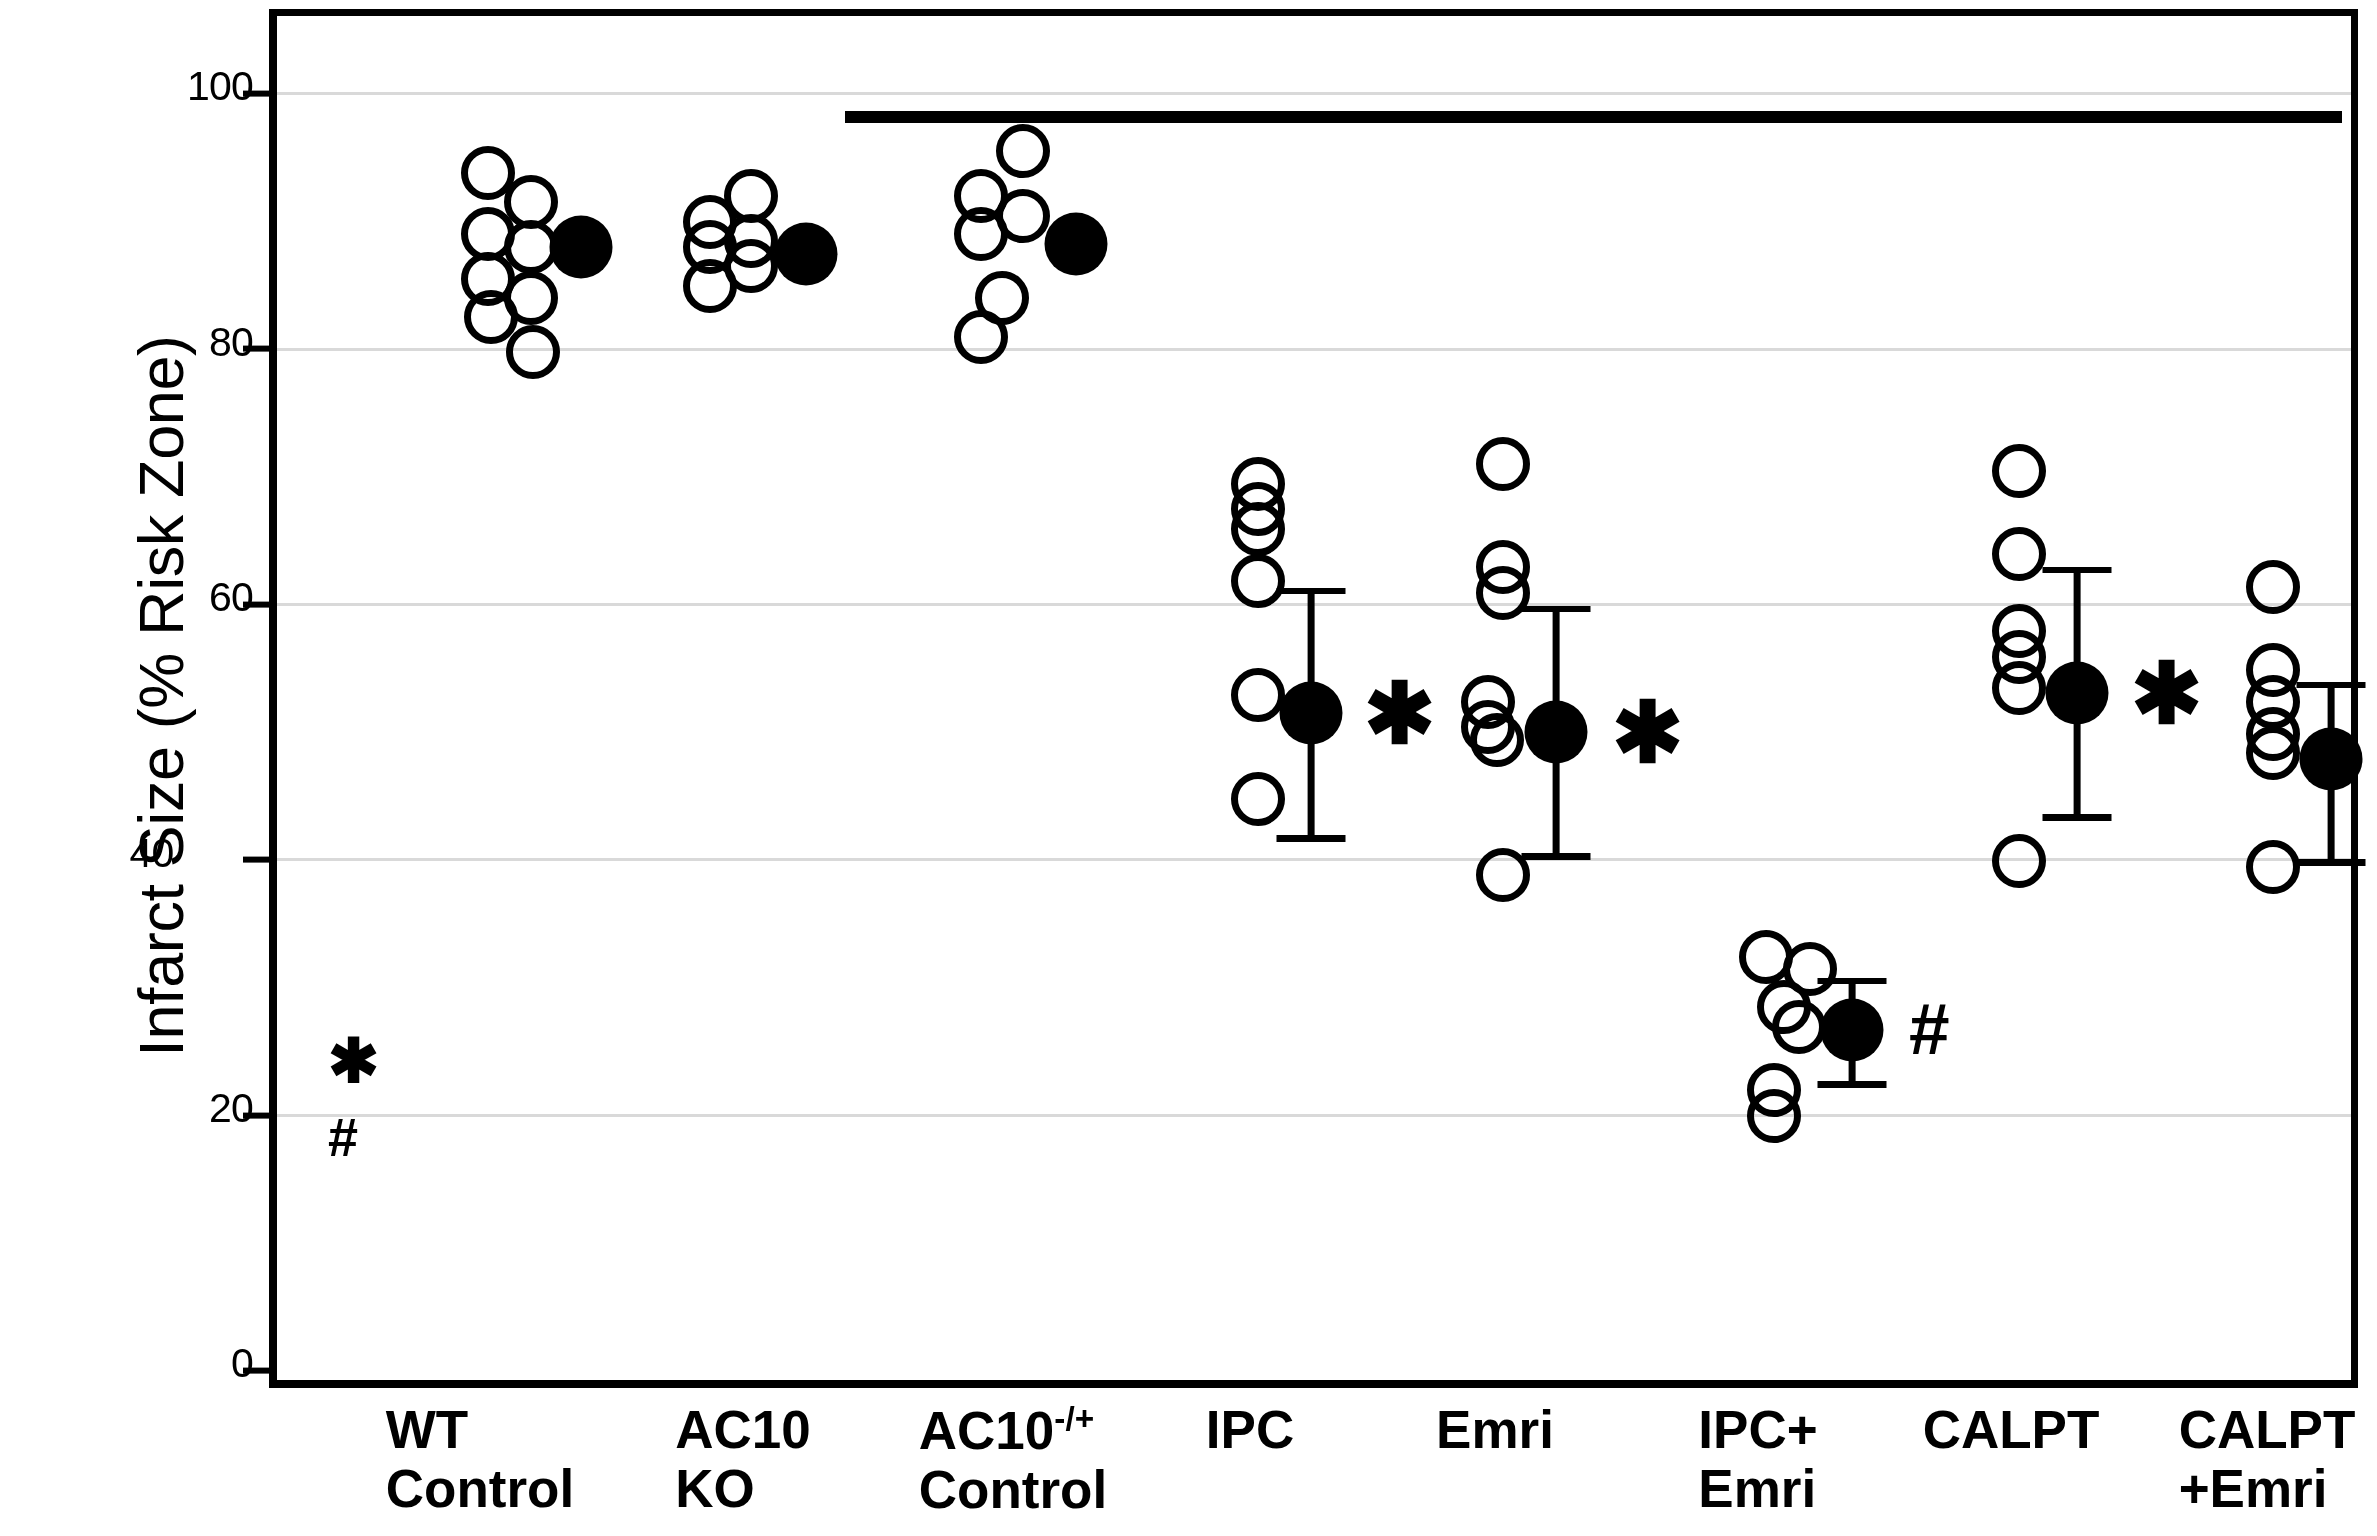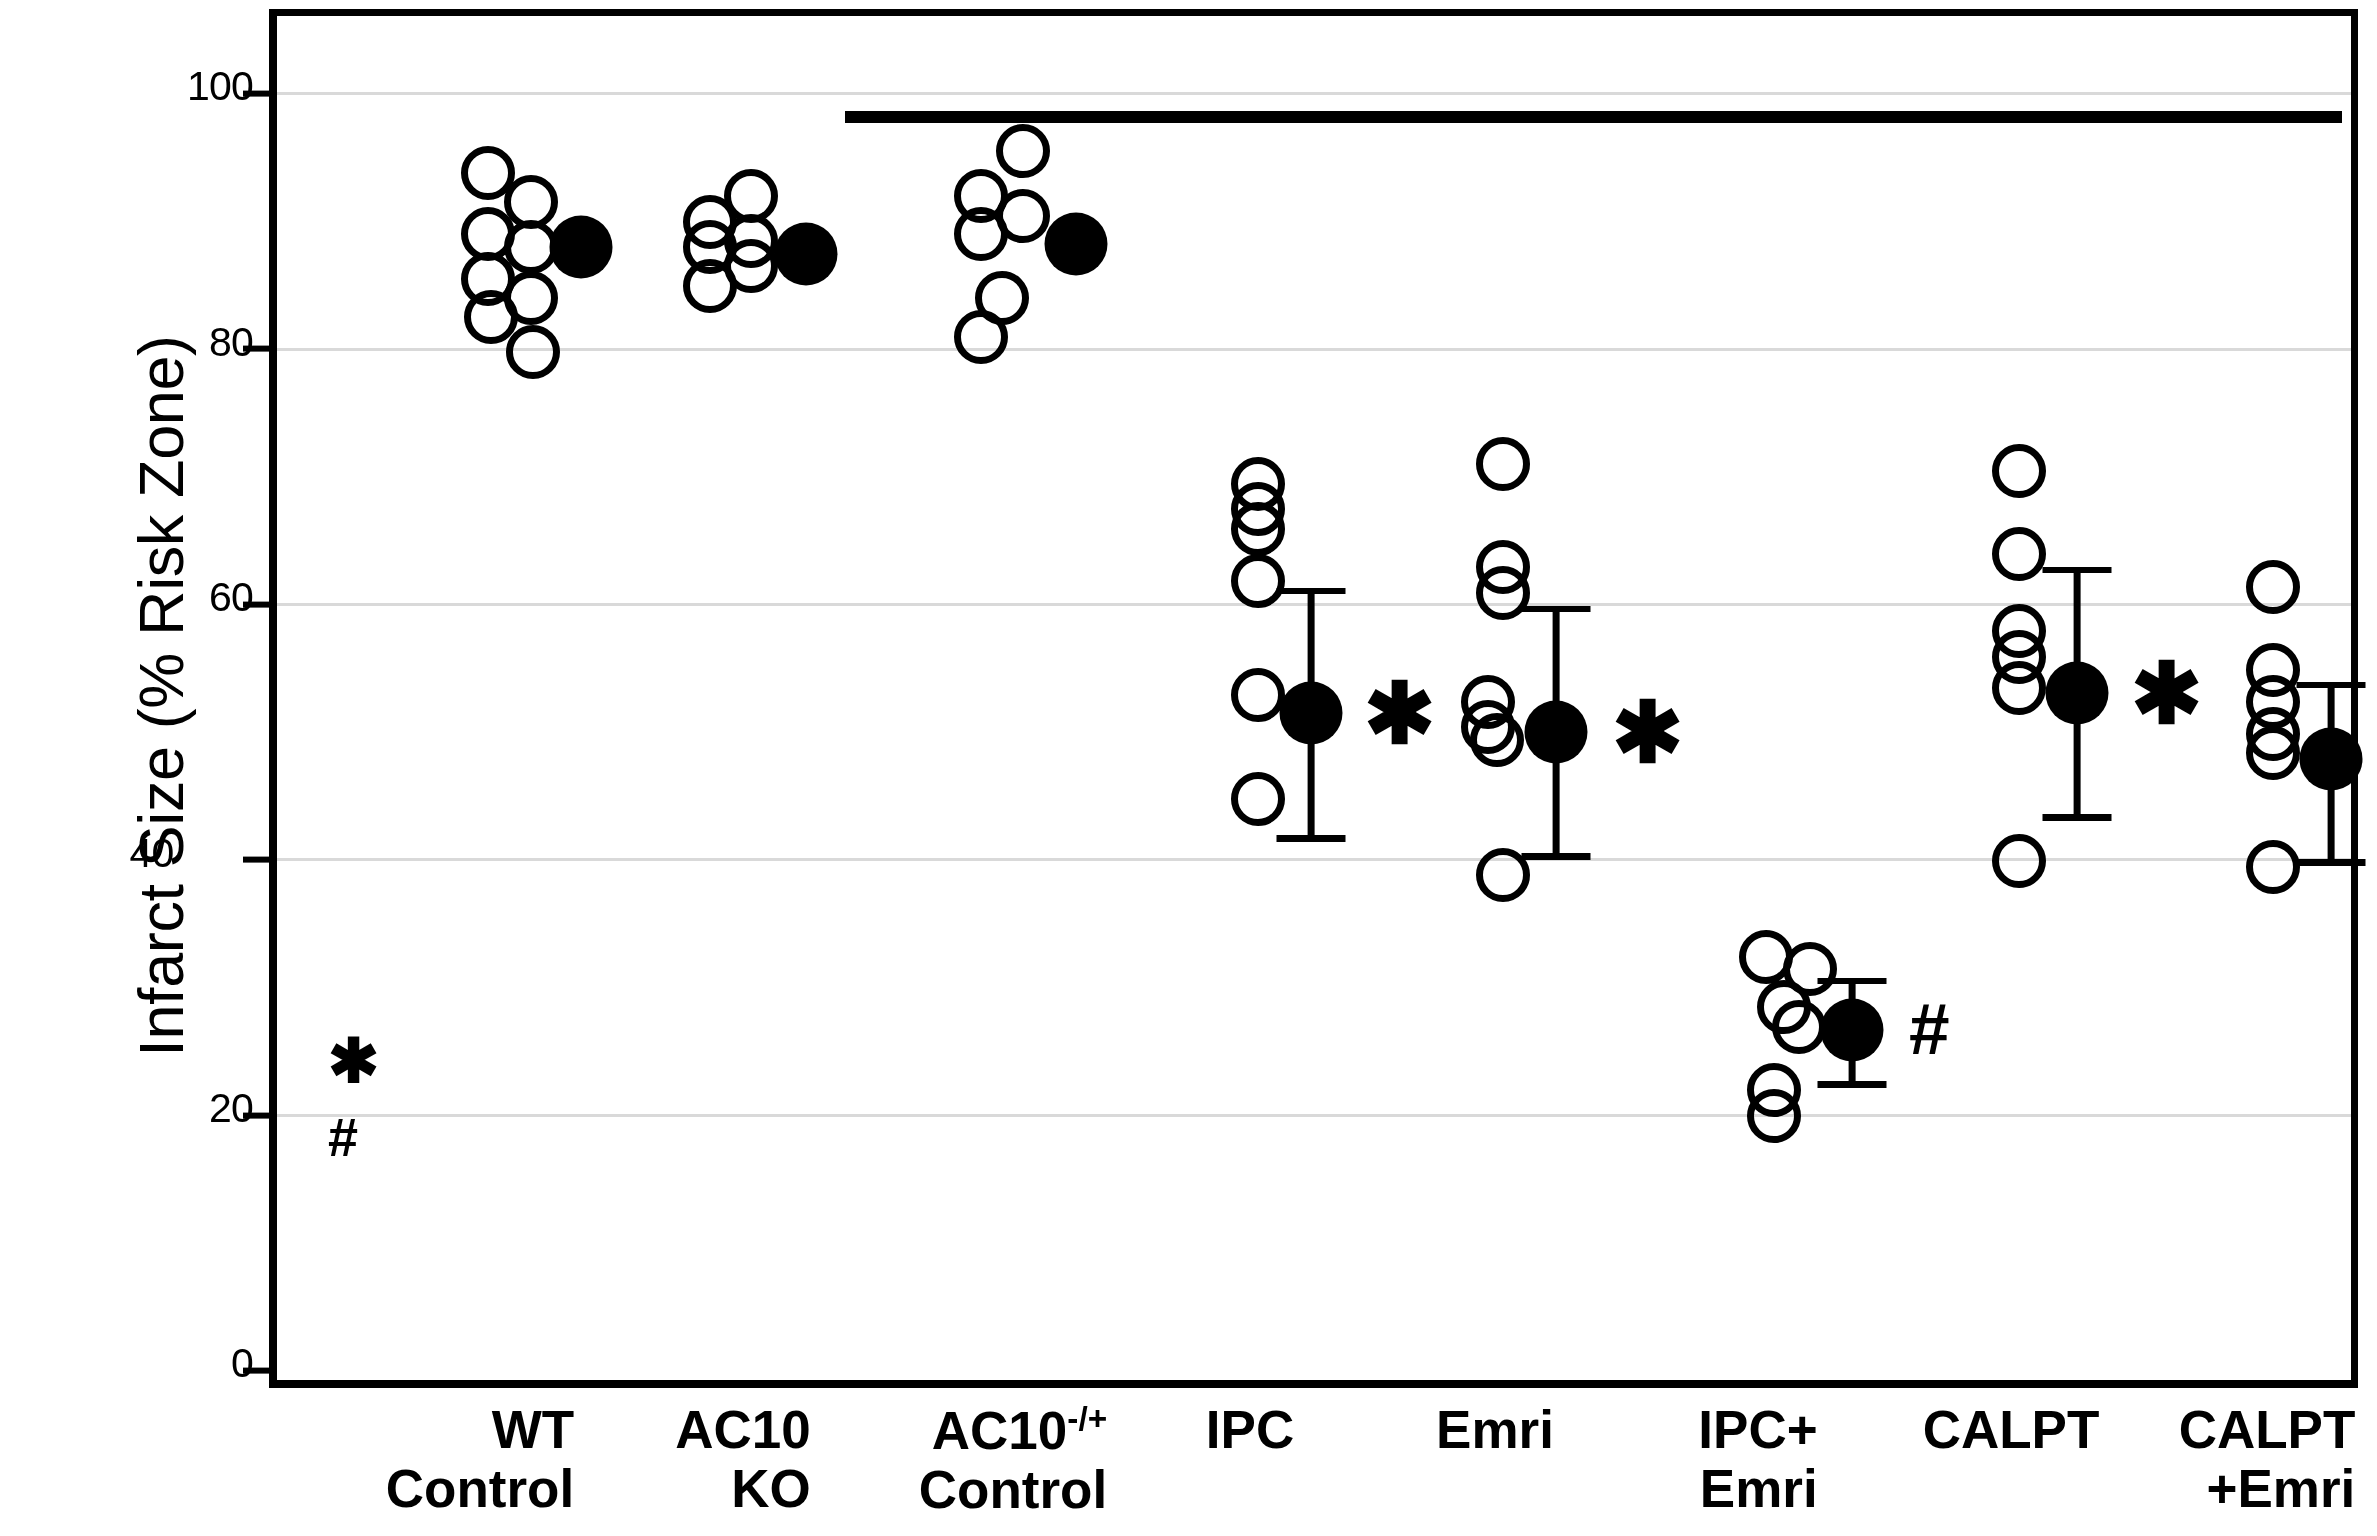--- a/index.html
+++ b/index.html
@@ -175,21 +175,21 @@
   .legend-txt {
     font-size: 49px;
     line-height: 1;
   }
   .legend-txt sup { font-size: 0.62em; }
 
   
   .x-cat {
     position: absolute;
     top: 1400px;
-    text-align: right;
+    text-align: left;
     font-size: 53px;
     font-weight: 700;
     color: #000;
     line-height: 1.12;
     transform: translateX(-50%);
     white-space: nowrap;
   }
   .x-cat .l2 { display: block; }
   .x-cat sup { font-size: 0.63em; }
 </style>

